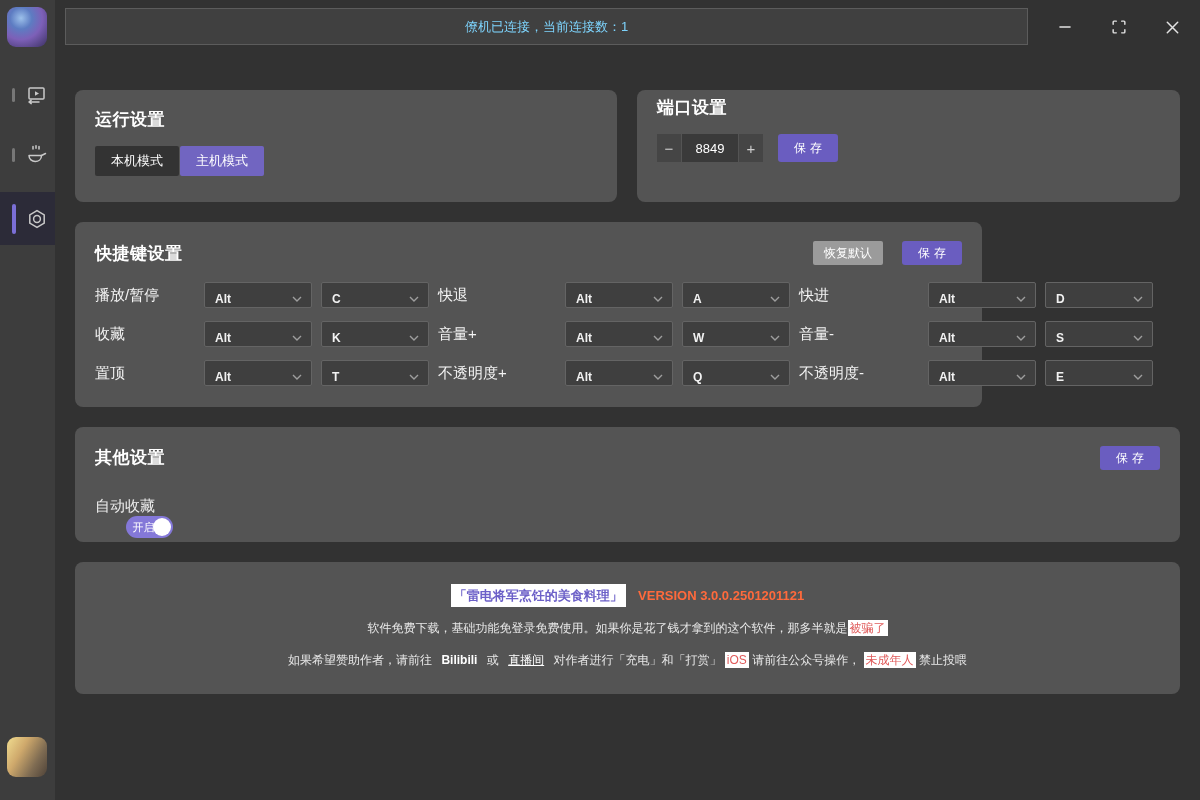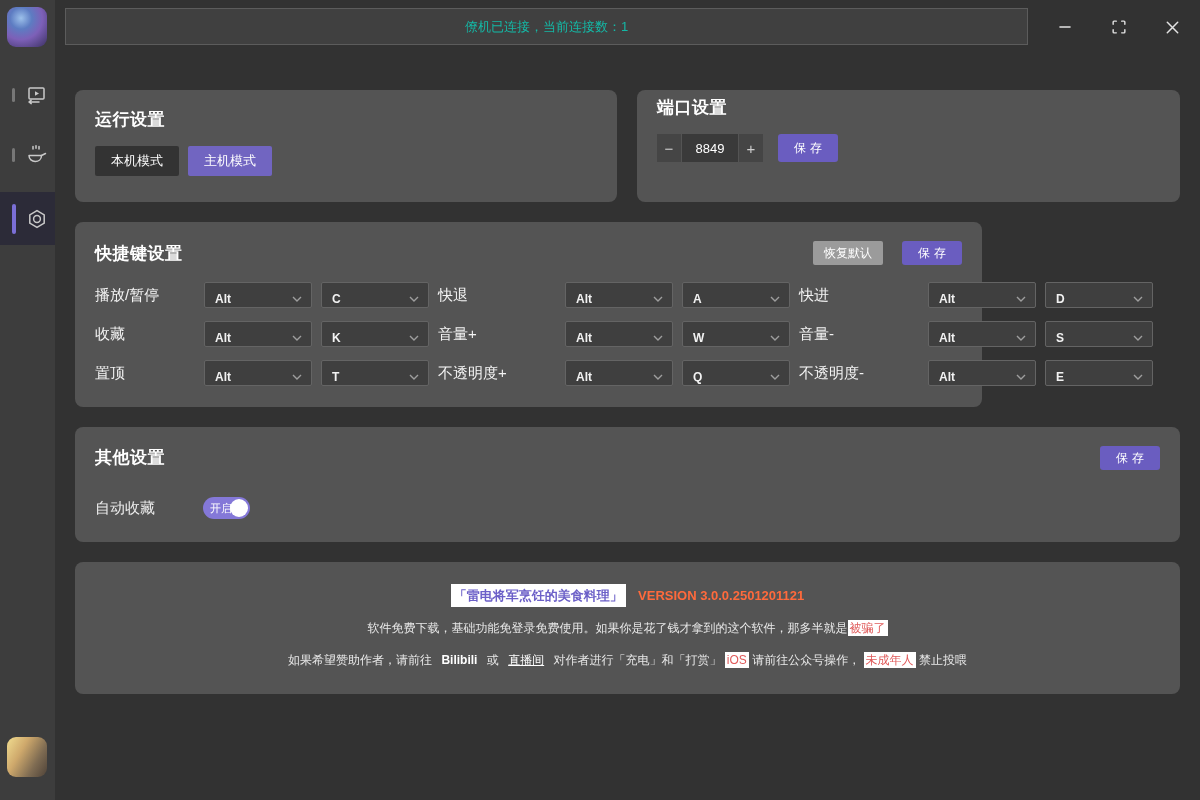--- a/index.html
+++ b/index.html
@@ -23,37 +23,37 @@
   .nav-2 { top:140px; height:30px; }
   .nav-3 { top:192px; height:53px; background:#2c2b38; }
   .nav-3 .bar { width:4px; height:30px; background:#7b6fd6; }
   .nav-icon svg { stroke:#c9c9c9; fill:none; stroke-width:1.5; stroke-linecap:round; stroke-linejoin:round; }
 
   
   .titlebar {
     position:absolute; left:65px; top:8px; width:963px; height:37px;
     background:#404040; border:1px solid #5c5c5c;
     display:flex; align-items:center; justify-content:center;
-    font-size:13px; color:#14b8a6;
+    font-size:13px; color:#7dd3fc;
   }
   .win-btn { position:absolute; top:14px; width:28px; height:26px; display:flex; align-items:center; justify-content:center; cursor:pointer; }
   .win-btn svg { stroke:#e2e2e2; fill:none; stroke-width:1.6; stroke-linecap:round; }
   .win-min { left:1051px; } .win-max { left:1105px; } .win-close { left:1158px; }
 
   
   .panel { position:absolute; background:#545454; border-radius:8px;margin-top:17px; }
   .panel h2 { font-size:17px; font-weight:bold; color:#fff; letter-spacing:0.5px; }
   .p-run   { left:75px;  top:73px;  width:542px;  height:112px; padding:18px 20px; }
   .p-port  { left:637px; top:73px;  width:543px;  height:112px; padding:6px 20px; }
   .p-hot   { left:75px;  top:205px; width:907px; height:185px; }
   .p-other { left:75px;  top:410px; width:1105px; height:115px; }
   .p-foot  { left:75px;  top:545px; width:1105px; height:132px; text-align:center; }
 
   
-  .seg { display:flex; gap:9px; margin-top:15px;text-align:center; }
+  .seg { display:flex; gap:1px; margin-top:15px;text-align:center; }
   .seg-btn { width:84px; height:30px; display:flex; align-items:center; justify-content:center;
              font-size:13px; color:#fff; background:#333333; border-radius:2px; cursor:pointer; }
   .seg-btn.active { background:#7165c1; }
 
   
   .stepper { display:flex; align-items:center; margin-top:15px; gap:1px; }
   .step-btn { width:24px; height:28px; background:#454545; color:#cfcfcf; font-size:15px;
               display:flex; align-items:center; justify-content:center; cursor:pointer; }
   .step-value { width:56px; height:28px; background:#3a3a3a; color:#fff; font-size:13px;
                 display:flex; align-items:center; justify-content:center; }
@@ -78,21 +78,21 @@
   }
   .hk-label { font-size:15px; color:#f3f3f3; }
   .sel { background:#3f3f3f; border:1px solid #646464; height:26px; border-radius:2px;
          display:flex; align-items:center; justify-content:space-between;
          padding:8px 9px 0 10px; font-size:12px; font-weight:bold; color:#f2f2f2; cursor:pointer; }
   .sel svg { stroke:#9e9e9e; fill:none; stroke-width:1.4; }
 
   
   .p-other h2 { position:absolute; left:20px; top:19px; }
   .p-other .btn-primary { position:absolute; right:20px; top:19px; }
-  .other-row { position:absolute; left:20px; top:70px; display:flex; align-items:center; }
+  .other-row { position:absolute; left:20px; top:70px; display:flex; align-items:center;flex-direction:column; }
   .other-row .row-label { font-size:15px; width:108px; }
   .toggle { position:relative; width:47px; height:22px; border-radius:11px; background:#8478d8;
             display:flex; align-items:center; cursor:pointer; }
   .toggle .t-label { font-size:11px; color:#fff; margin-left:7px; }
   .toggle .knob { position:absolute; right:2px; top:2px; width:18px; height:18px; border-radius:50%; background:#fff; }
 
   
   .p-foot { font-size:12px; color:#e8e8e8; padding-top:25px; }
   .f-line { margin-bottom:14px; line-height:18px; }
   .badge-title { background:#ffffff; color:#6c60c8; font-weight:bold; font-size:13px; padding:4px 3px; }

